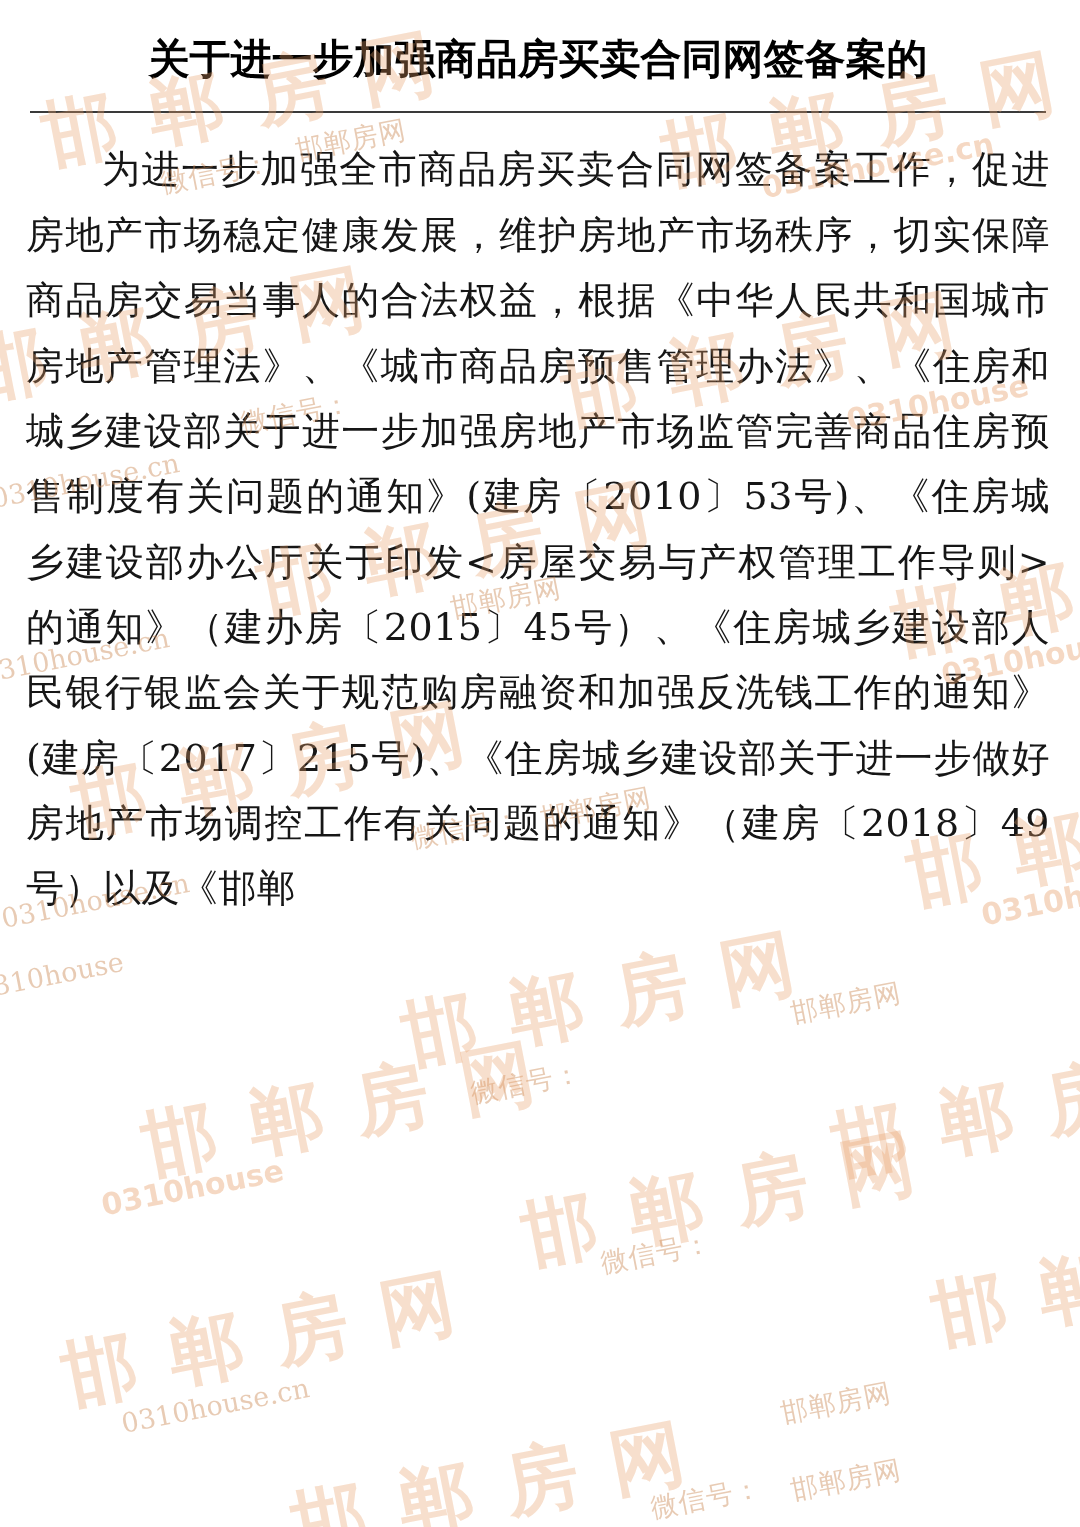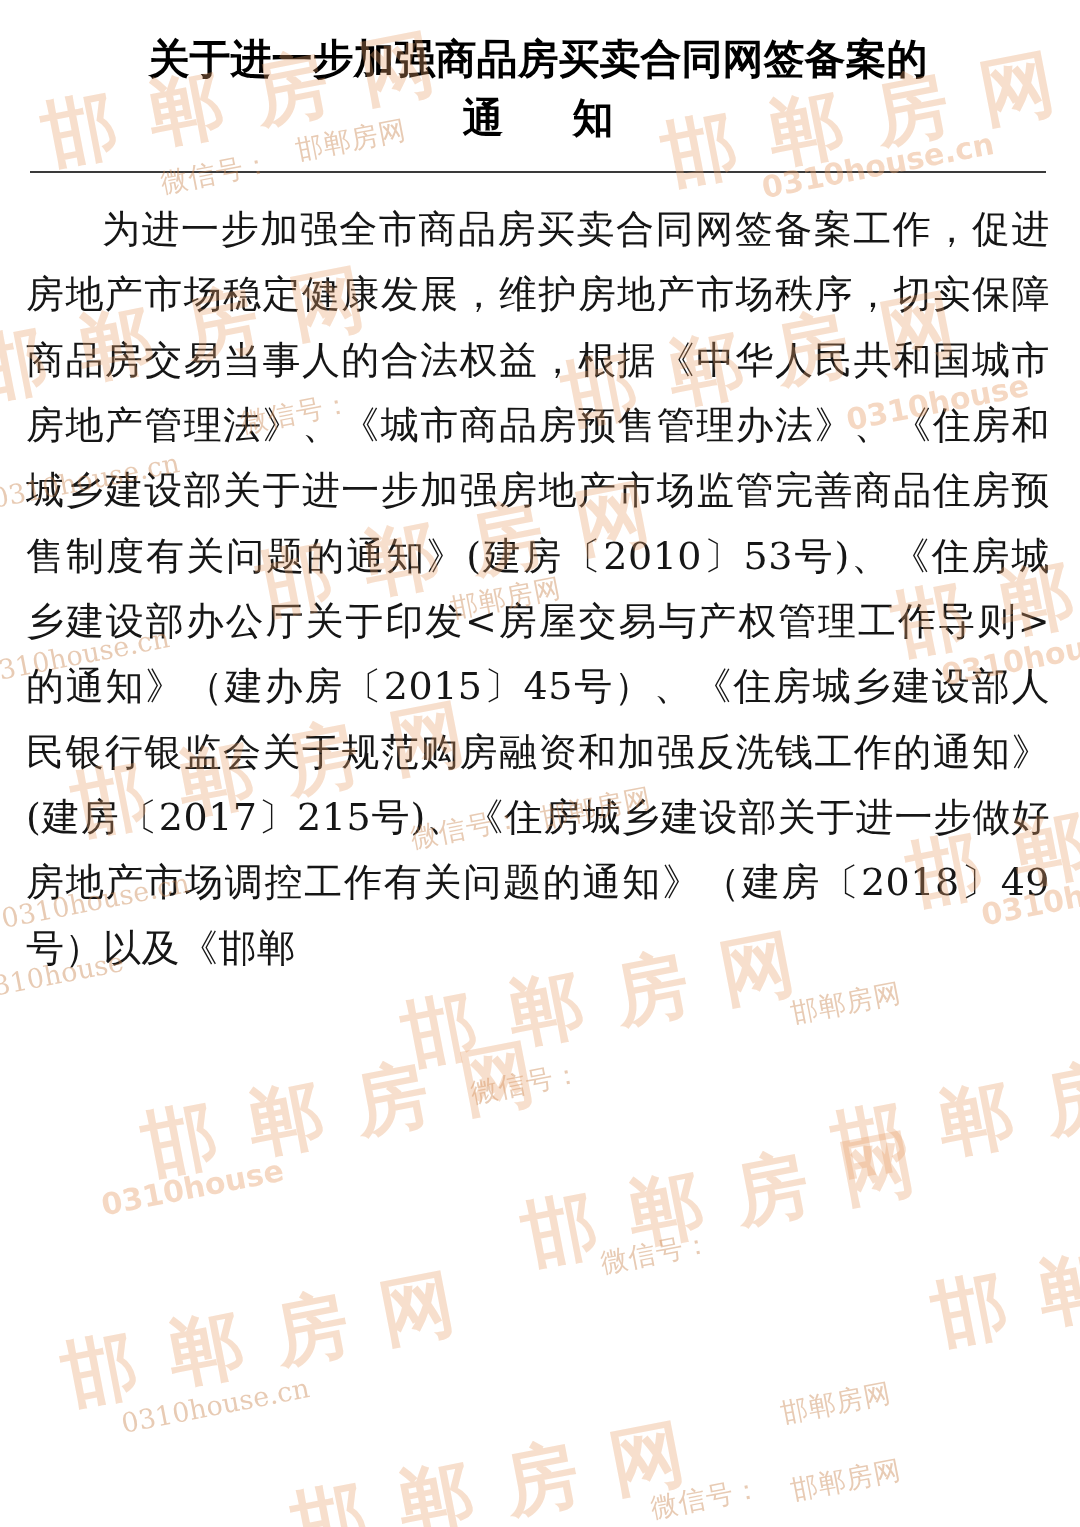--- a/index.html
+++ b/index.html
@@ -145,19 +145,18 @@
   <div class="wm net" style="left:120px; top:1390px; transform:rotate(-11deg);">0310house.cn</div>
   <div class="wm small" style="left:780px; top:1385px; transform:rotate(-11deg);">邯郸房网</div>
   <div class="wm small" style="left:650px; top:1480px; transform:rotate(-11deg);">微信号：</div>
   <div class="wm small" style="left:790px; top:1462px; transform:rotate(-11deg);">邯郸房网</div>
   <div class="wm big" style="left:290px; top:1440px; transform:rotate(-11deg);">邯 郸 房 网</div>
 </div>
 
 <div class="doc">
   <h1 class="doc-title">
     <span>关于进一步加强商品房买卖合同网签备案的</span>
-    <span class="title-line2">通　知</span>
   </h1>
 
   <hr class="rule">
 
   <p class="para indent">为进一步加强全市商品房买卖合同网签备案工作，促进房地产市场稳定健康发展，维护房地产市场秩序，切实保障商品房交易当事人的合法权益，根据《中华人民共和国城市房地产管理法》、《城市商品房预售管理办法》、《住房和城乡建设部关于进一步加强房地产市场监管完善商品住房预售制度有关问题的通知》(建房〔2010〕53号)、《住房城乡建设部办公厅关于印发&lt;房屋交易与产权管理工作导则&gt;的通知》（建办房〔2015〕45号）、《住房城乡建设部人民银行银监会关于规范购房融资和加强反洗钱工作的通知》(建房〔2017〕215号)、《住房城乡建设部关于进一步做好房地产市场调控工作有关问题的通知》（建房〔2018〕49号）以及《邯郸</p>
 </div>
 
 </body></html>

